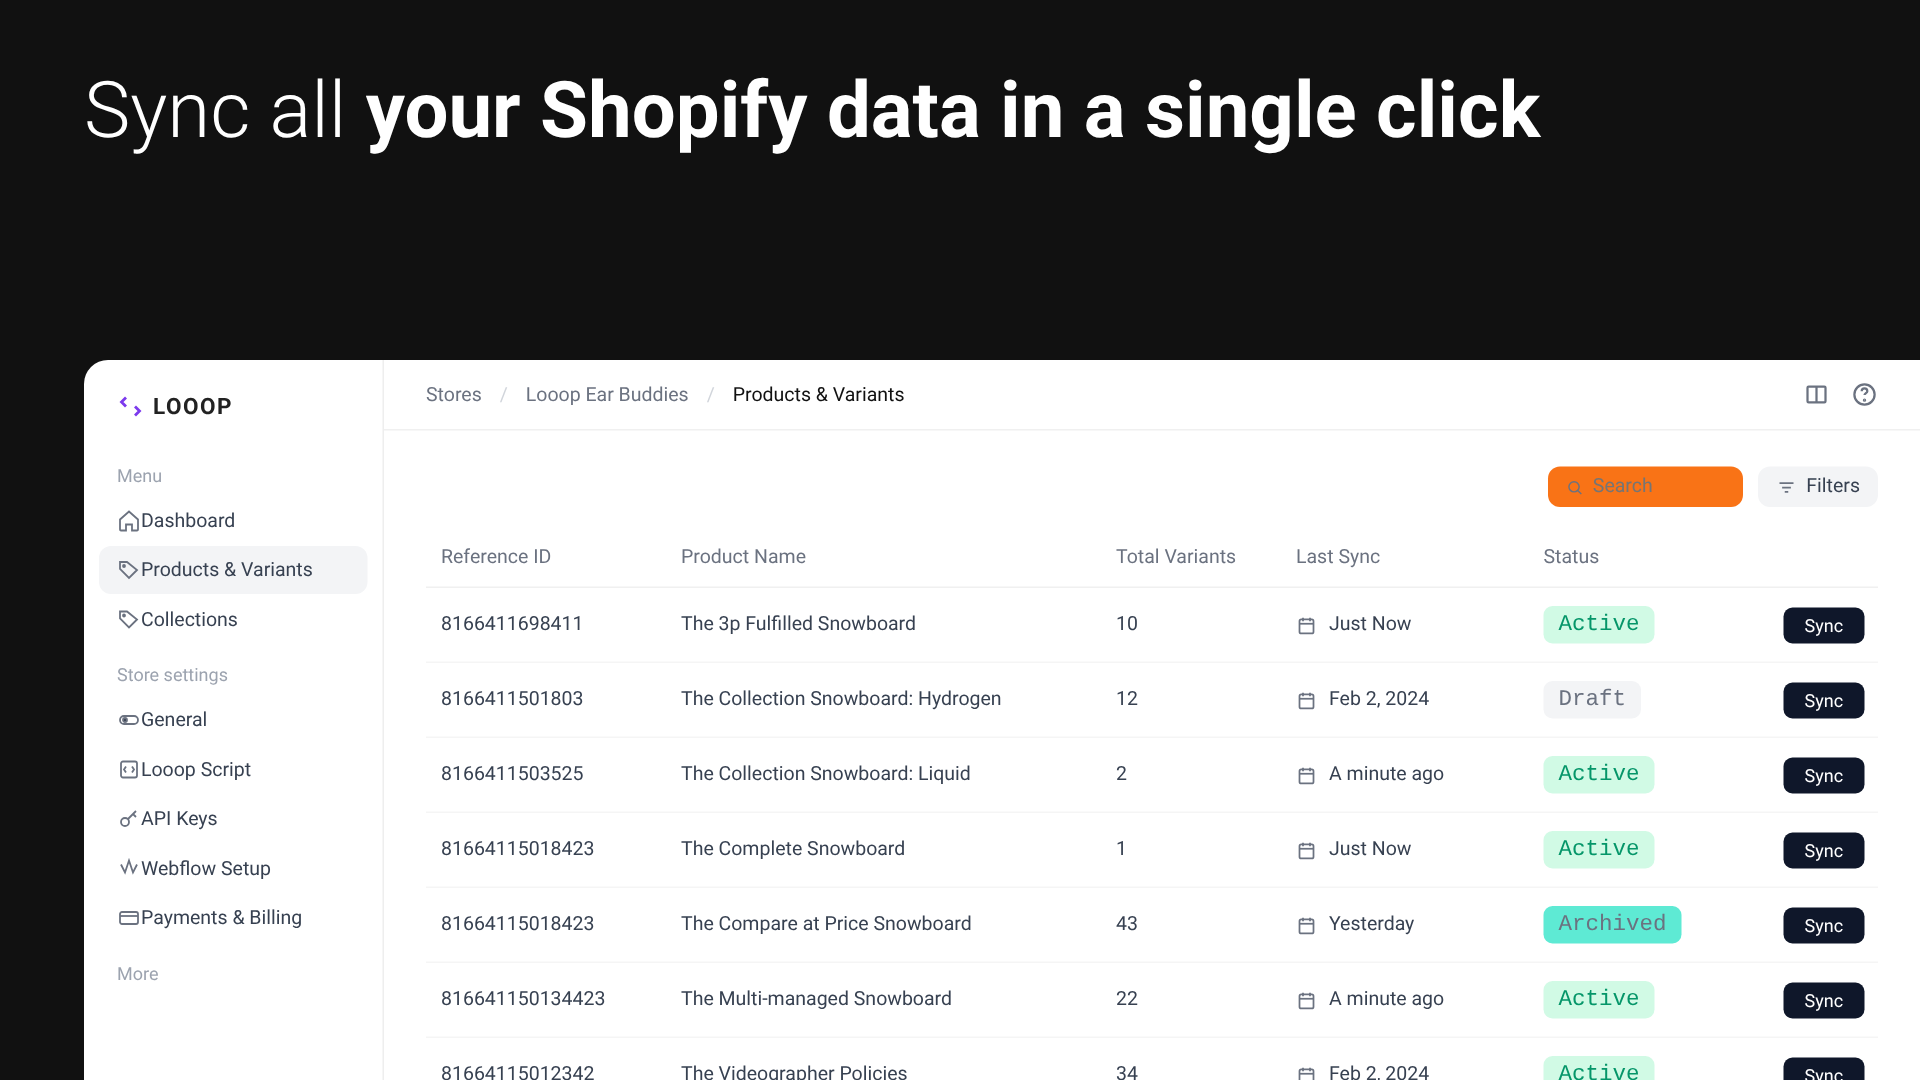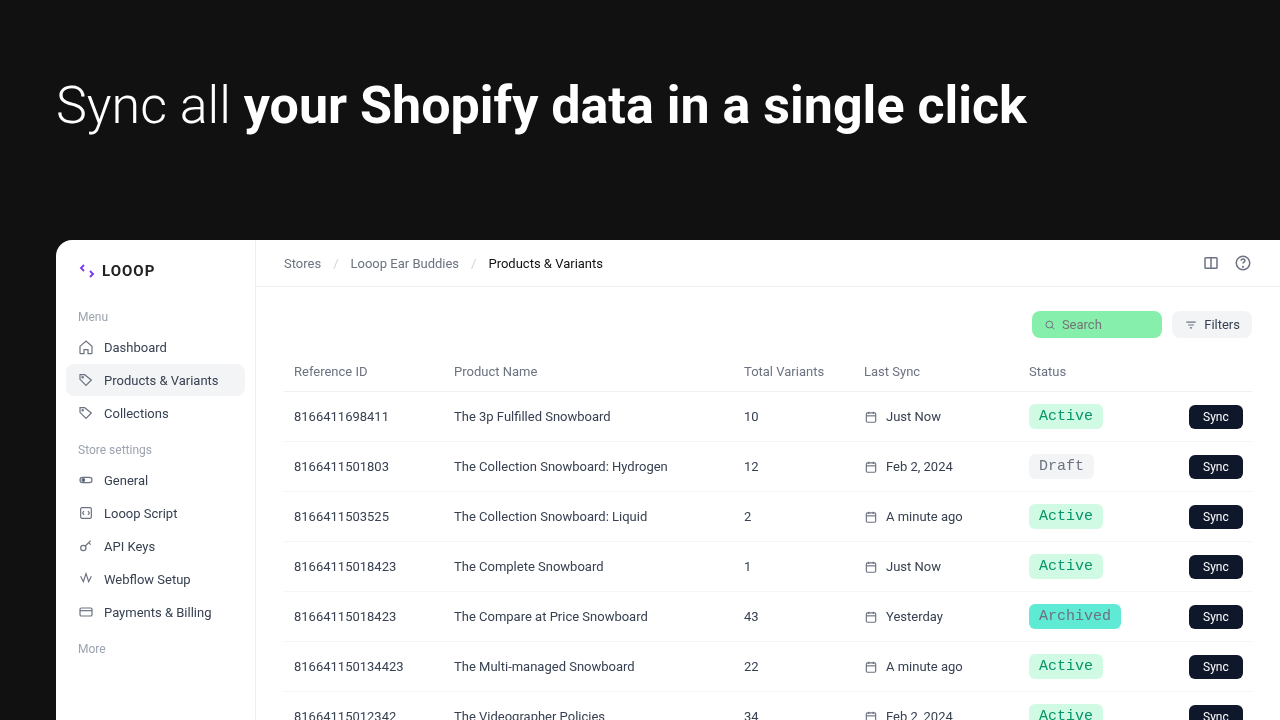--- a/index.html
+++ b/index.html
@@ -1,37 +1,37 @@
 <!DOCTYPE html>
 <html><head>
 <meta charset="utf-8">
 <style>
 * { margin: 0; padding: 0; box-sizing: border-box; font-family: -apple-system, BlinkMacSystemFont, 'Segoe UI', Roboto, sans-serif; }
 body { width: 1280px; height: 720px; background: #111; overflow: hidden; position: relative; }
 .hero { padding: 40px 56px 20px; }
-.hero h1 { color: #fff; font-size: 52px; font-weight: 300; line-height: 1.3; margin-top: 32px; }
+.hero h1 { color: #fff; font-size: 52px; font-weight: 300; line-height: 1.3; }
 .hero h1 .bold { font-weight: 700; }
 .app-window { position: absolute; top: 240px; left: 56px; right: 0; bottom: 0; background: #fff; border-radius: 16px 0 0 0; display: flex; overflow: hidden; }
 .sidebar { width: 200px; padding: 18px 10px; border-right: 1px solid #eee; }
 .logo { display: flex; align-items: flex-start; gap: 6px; padding: 4px 12px 0; margin-bottom: 24px; }
 .logo-icon { width: 18px; height: 18px; }
 .logo-text { font-weight: 700; font-size: 15px; letter-spacing: 1px; color: #222; }
 .section-label { font-size: 12px; color: #9ca3af; padding: 6px 12px; margin-top: 8px; }
-.nav-item { display: flex; align-items: center; gap: 10px; padding: 8px 12px; border-radius: 8px; font-size: 13px; color: #374151; cursor: pointer; margin: 1px 0; }
+.nav-item { display: flex; align-items: center; padding: 8px 12px; border-radius: 8px; font-size: 13px; color: #374151; cursor: pointer; margin: 1px 0; }
 .nav-item.active { background: #f3f4f6; }
 .nav-icon { width: 16px; height: 16px; flex-shrink: 0; }
 .main { flex: 1; display: flex; flex-direction: column; overflow: hidden; }
 .topbar { display: flex; align-items: center; justify-content: space-between; padding: 14px 28px; border-bottom: 1px solid #f0f0f0; gap: 28px; }
 .breadcrumb { display: flex; align-items: center; gap: 12px; font-size: 13px; color: #6b7280; }
 .breadcrumb .sep { color: #d1d5db; }
 .breadcrumb .current { color: #111; }
 .topbar-actions { display: flex; align-items: center; gap: 14px; }
 .topbar-icon { width: 18px; height: 18px; color: #6b7280; cursor: pointer; }
 .toolbar { display: flex; justify-content: flex-end; gap: 10px; padding: 24px 28px 14px; }
-.search-box { display: flex; align-items: center; gap: 6px; background: #86efac; border-radius: 8px; padding: 6px 12px; width: 130px; }
+.search-box { display: flex; align-items: center; gap: 6px; background: #f97316; border-radius: 8px; padding: 6px 12px; width: 130px; }
 .search-box input { border: none; background: transparent; outline: none; font-size: 13px; width: 100%; color: #374151; }
 .filter-btn { display: flex; align-items: center; gap: 6px; background: #f3f4f6; border-radius: 8px; padding: 6px 12px; font-size: 13px; color: #374151; cursor: pointer; }
 .table { padding: 0 28px; }
 .table-header, .table-row { display: grid; grid-template-columns: 160px 290px 120px 165px 160px 80px; align-items: center; padding: 12px 10px; font-size: 13px; }
 .table-header { color: #6b7280; border-bottom: 1px solid #f0f0f0; }
 .table-row { border-bottom: 1px solid #f5f5f5; color: #374151; }
 .sync-cell { display: flex; align-items: center; gap: 8px; }
 .cal-icon { width: 14px; height: 14px; }
 .badge { display: inline-block; padding: 4px 10px; border-radius: 6px; font-size: 15px; font-family: Liberation Mono, monospace; }
 .badge.active { background: #d1fae5; color: #059669; }

